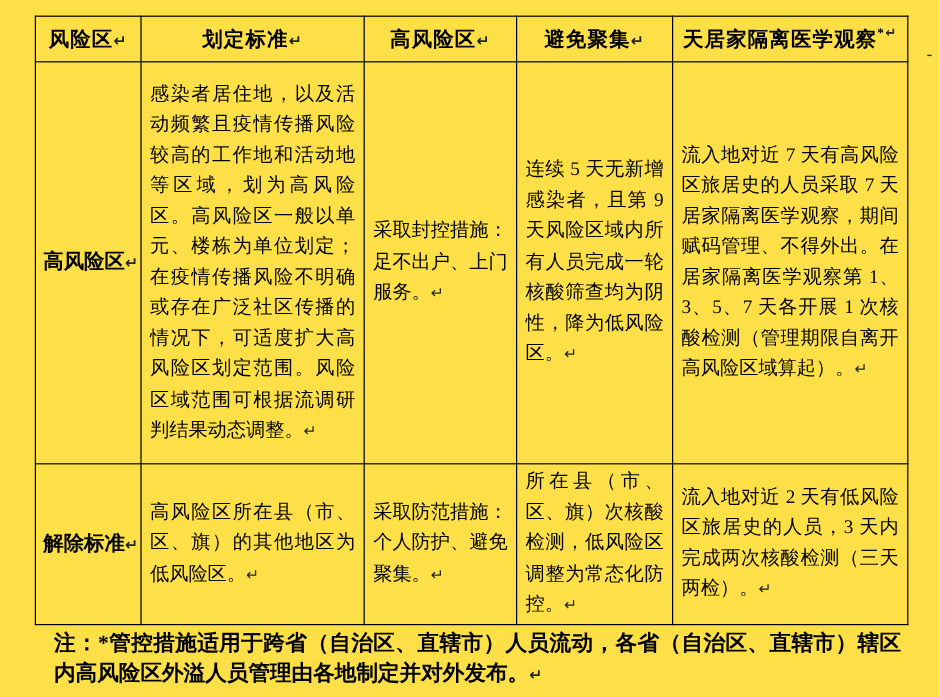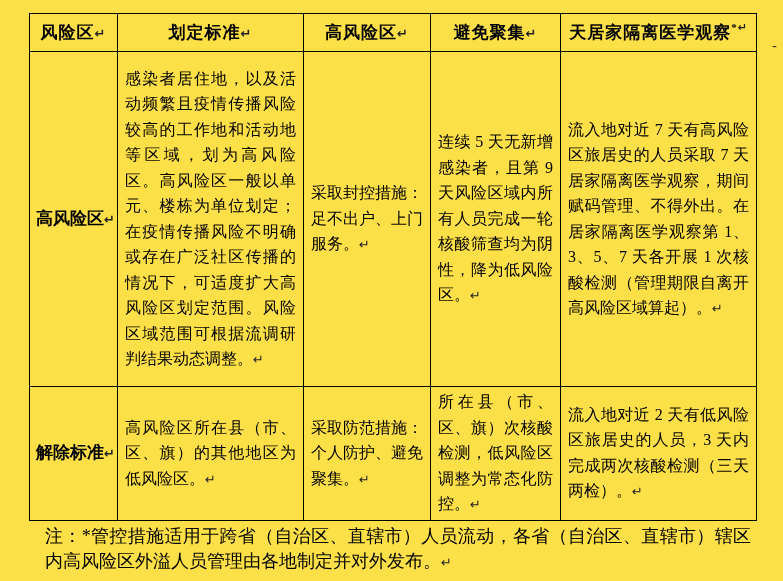--- a/index.html
+++ b/index.html
@@ -58,21 +58,21 @@
     font-size: 11px;
     line-height: 0;
   }
   sup.ast .pilcrow { font-size: 11px; }
   .footnote {
     position: absolute;
     left: 45px;
     top: 524px;
     width: 706px;
     font-size: 18px;
-    font-weight: normal;
+    font-weight: bold;
     line-height: 25px;
     text-align: justify;
     text-justify: inter-ideograph;
   }
   .anchor-dash {
     position: absolute;
     left: 772px;
     top: 38px;
     font-size: 14px;
     color: #333333;

